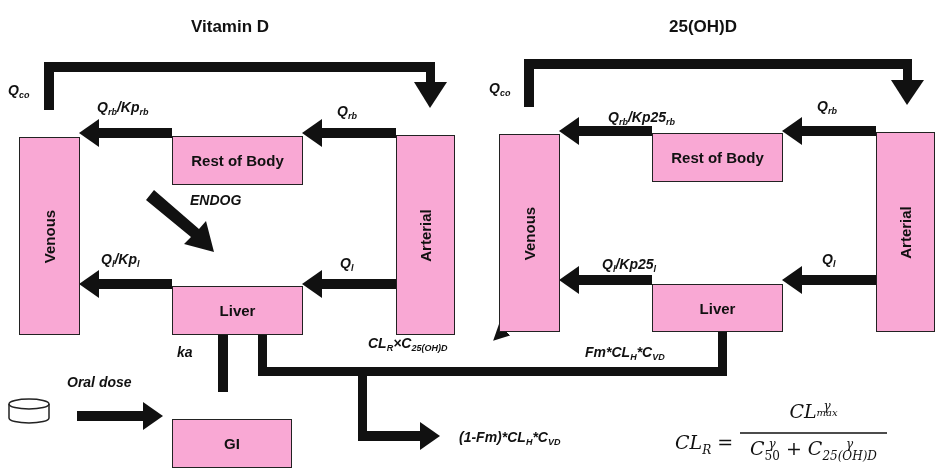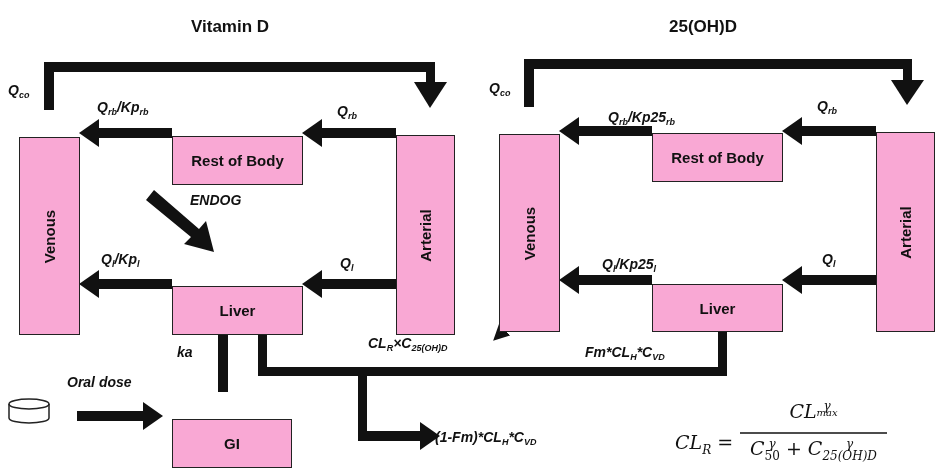--- a/index.html
+++ b/index.html
@@ -111,17 +111,17 @@
 <div class="lbl" style="left:67px;top:375px;">Oral dose</div>
 
 <div class="lbl" style="left:489px;top:81px;"><span>Q</span><sub>co</sub></div>
 <div class="lbl" style="left:560px;top:110px;margin-left:48px;"><span>Q</span><sub>rb</sub><span>/Kp25</span><sub>rb</sub></div>
 <div class="lbl" style="left:817px;top:99px;"><span>Q</span><sub>rb</sub></div>
 <div class="lbl" style="left:602px;top:249px;margin-top:8px;"><span>Q</span><sub>l</sub><span>/Kp25</span><sub>l</sub></div>
 <div class="lbl" style="left:822px;top:252px;"><span>Q</span><sub>l</sub></div>
 
 <div class="lbl" style="left:368px;top:336px;"><span>CL</span><sub>R</sub><span>×C</span><sub>25(OH)D</sub></div>
 <div class="lbl" style="left:585px;top:345px;"><span>Fm*CL</span><sub>H</sub><span>*C</span><sub>VD</sub></div>
-<div class="lbl" style="left:435px;top:430px;"><span>(1-Fm)*CL</span><sub>H</sub><span>*C</span><sub>VD</sub></div>
+<div class="lbl" style="left:459px;top:430px;"><span>(1-Fm)*CL</span><sub>H</sub><span>*C</span><sub>VD</sub></div>
 
 <div class="eq" style="left:675px;top:431px;"><span>CL</span><sub>R</sub> <span style="font-style:normal">=</span></div>
 <div class="eq frac" style="left:740px;top:400px;width:147px;"><span>CL</span><span style="display:inline-block;vertical-align:top;line-height:1;"><sup style="display:block;font-size:12px;">γ</sup><sub style="display:block;font-size:10px;margin-top:-4px;font-style:italic;">max</sub></span></div>
 <div class="eq frac" style="left:740px;top:437px;width:147px;"><span>C</span><span style="display:inline-block;vertical-align:middle;line-height:1;font-size:12px;"><sup style="display:block;">γ</sup><sub style="display:block;font-style:normal;">50</sub></span> <span style="font-style:normal">+</span> <span>C</span><span style="display:inline-block;vertical-align:middle;line-height:1;font-size:12px;"><sup style="display:block;">γ</sup><sub style="display:block;">25(OH)D</sub></span></div>
 
 </body></html>

